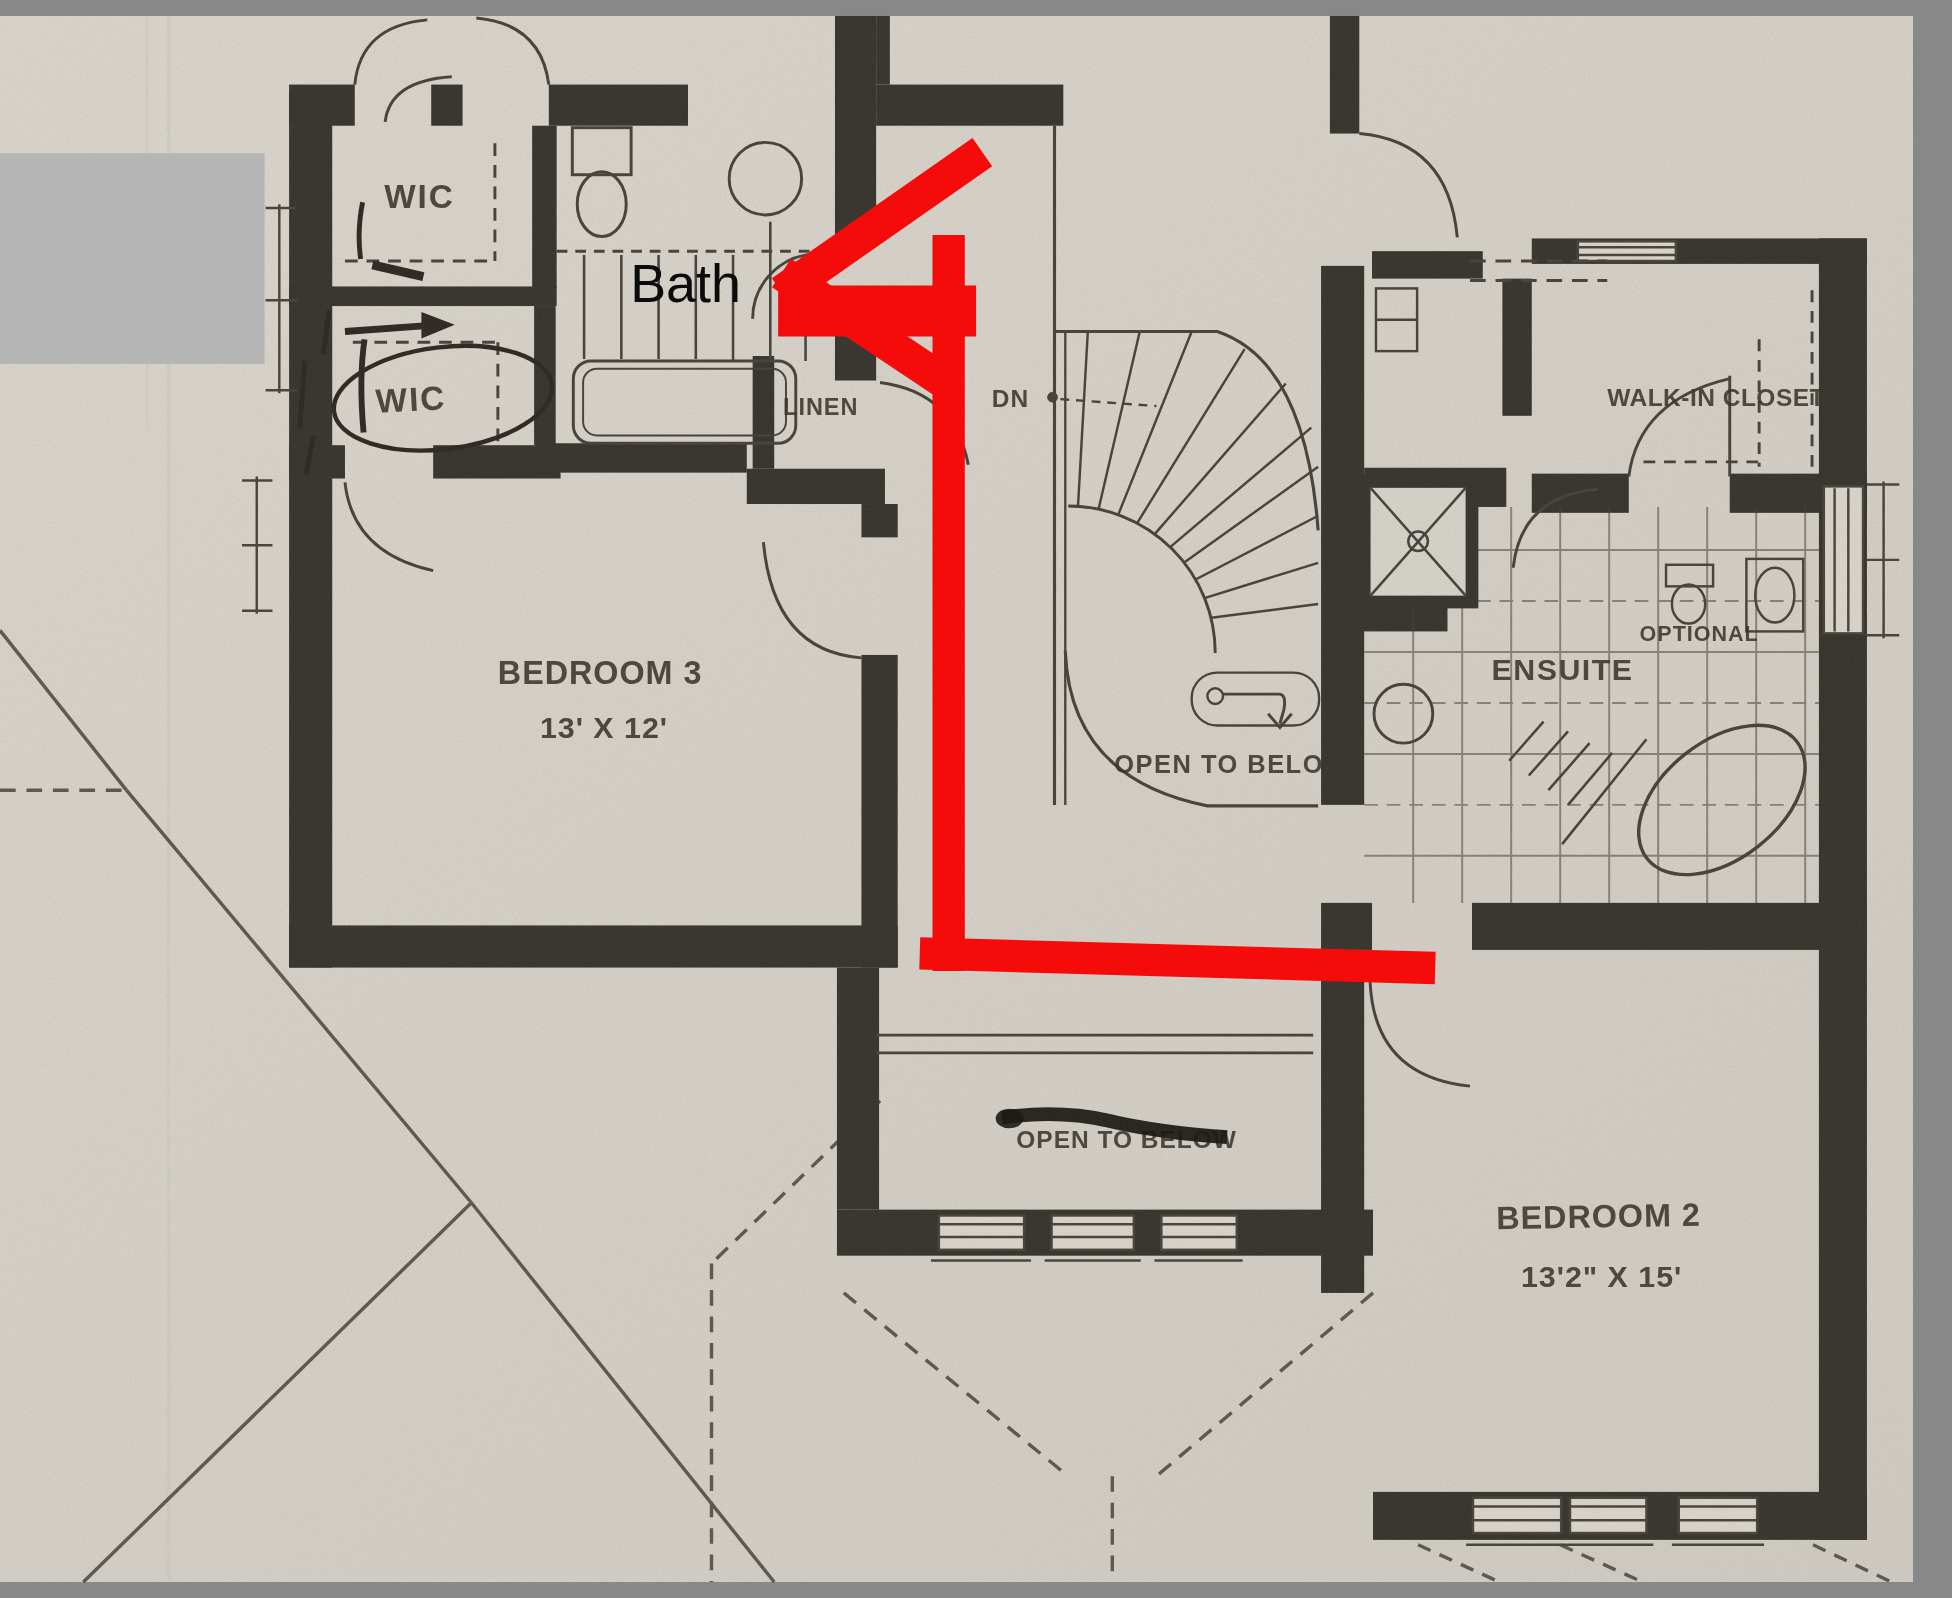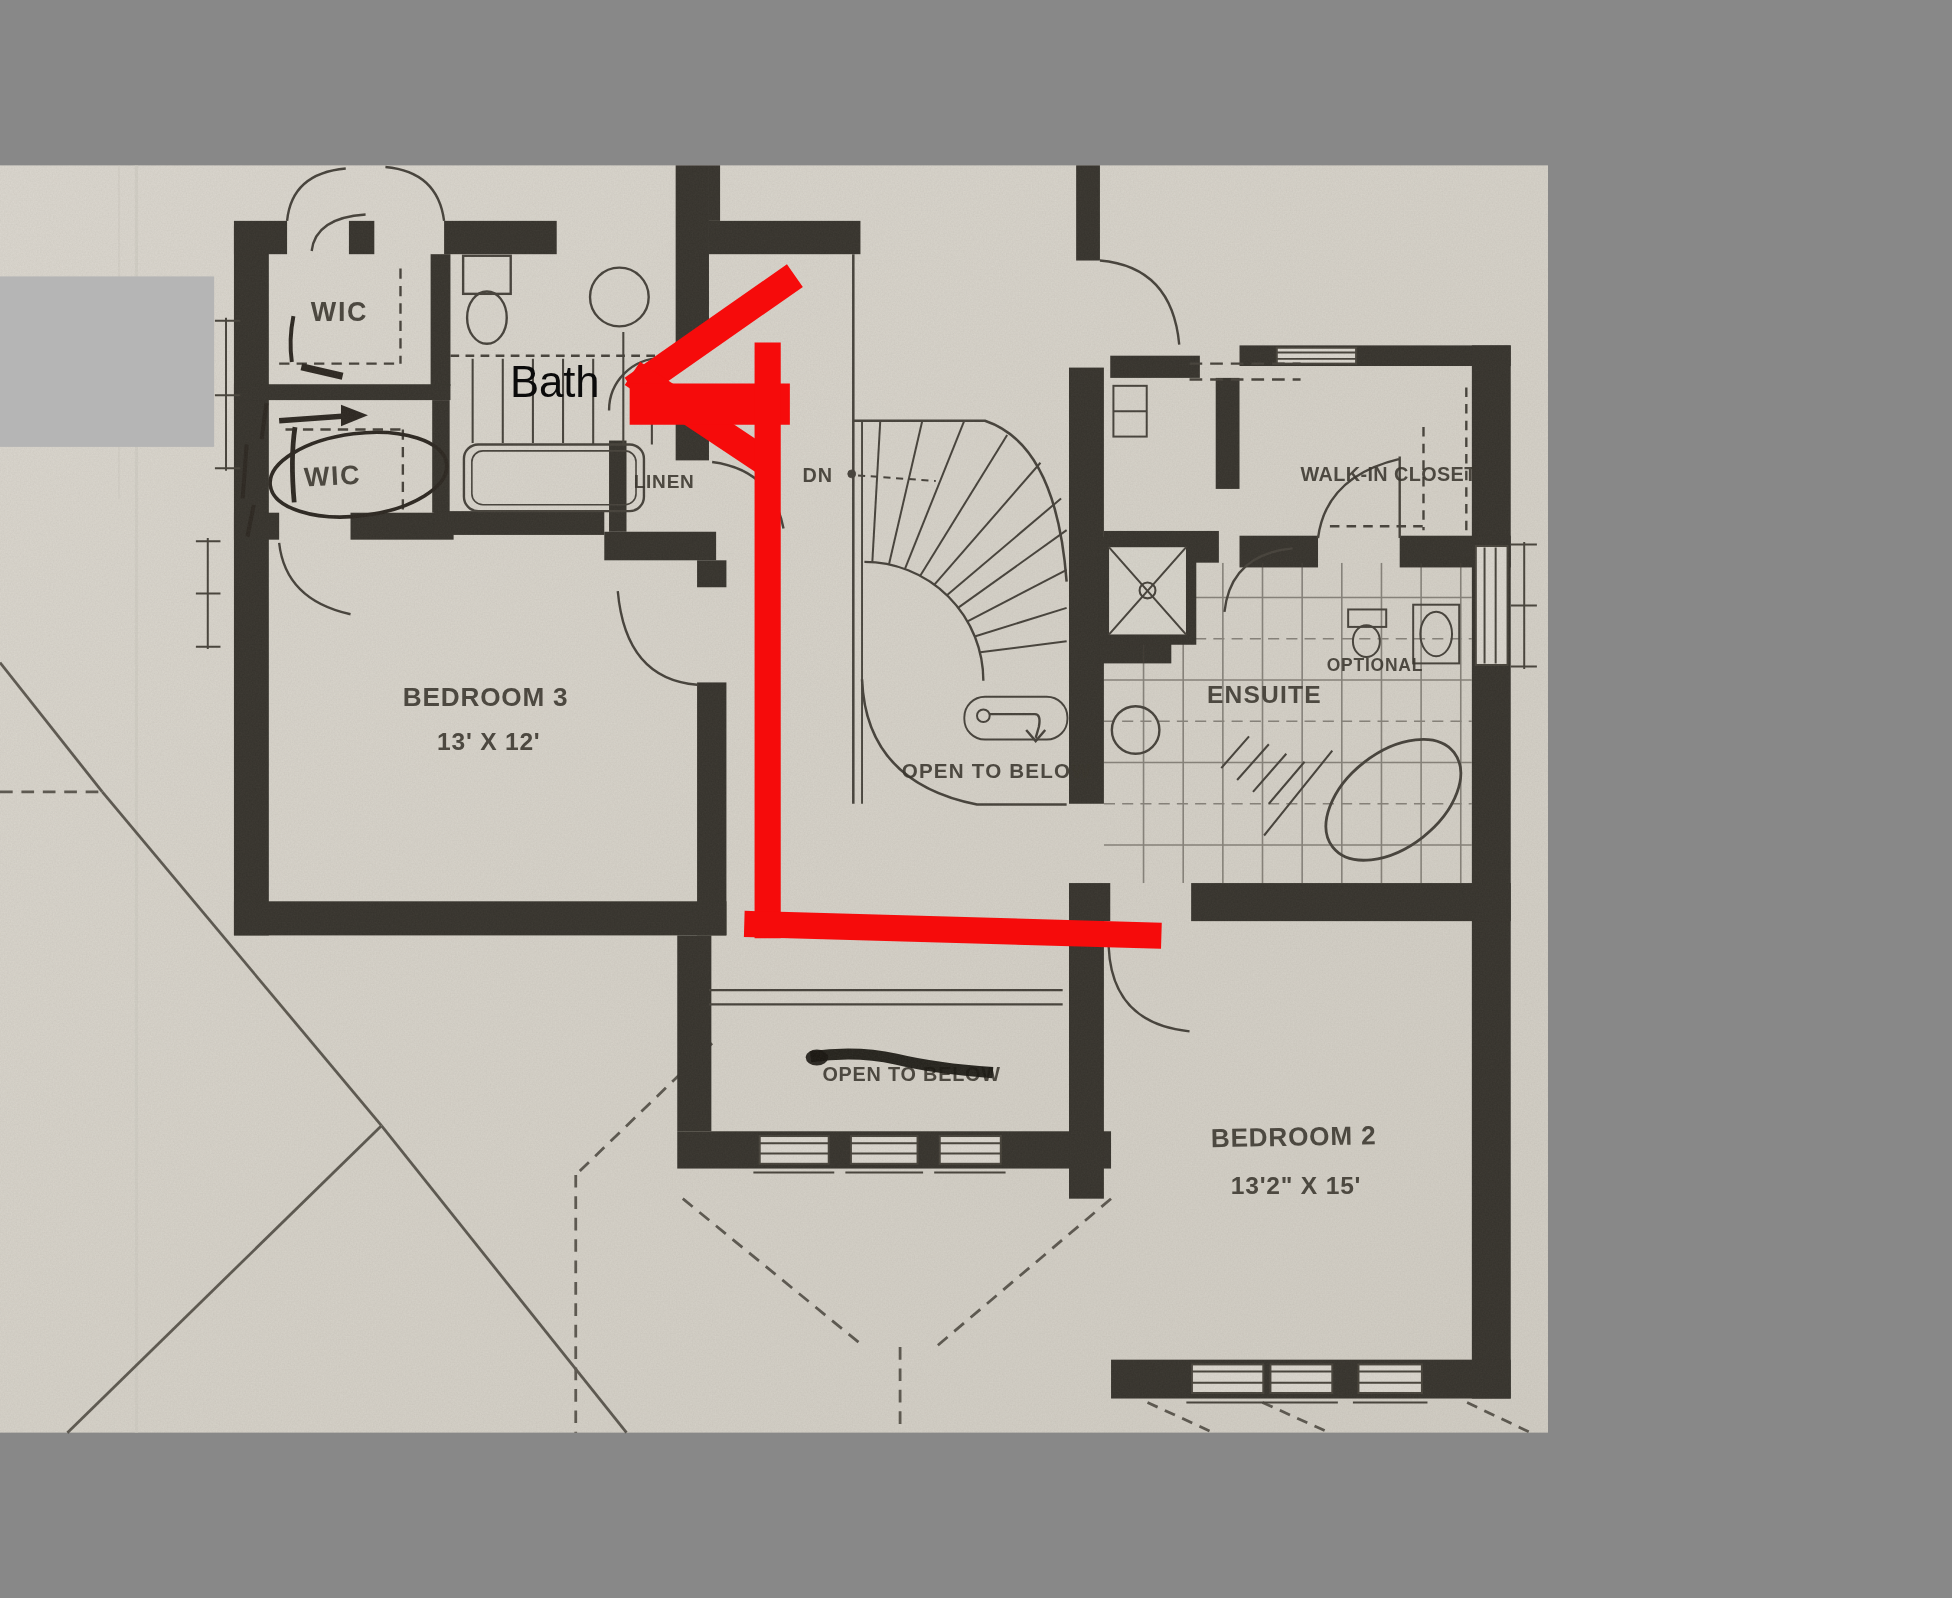--- a/index.html
+++ b/index.html
@@ -1,16 +1,16 @@
 <!DOCTYPE html>
 <html><head>
 <meta charset="utf-8">
 <style>
   html,body{margin:0;padding:0;background:#888;}
-  .stage{width:1548px;height:1598px;position:relative;overflow:hidden;
+  .stage{width:1913px;height:1598px;position:relative;overflow:hidden;
          font-family:"Liberation Sans", sans-serif;}
   svg{display:block;width:100%;height:100%;}
   text{font-family:"Liberation Sans", sans-serif;}
   .plan-label{font-weight:bold;fill:#36322a;opacity:.88;}
 </style>
 </head>
 <body>
 
 <div class="stage">
 <svg viewBox="0 0 1952 1598">

